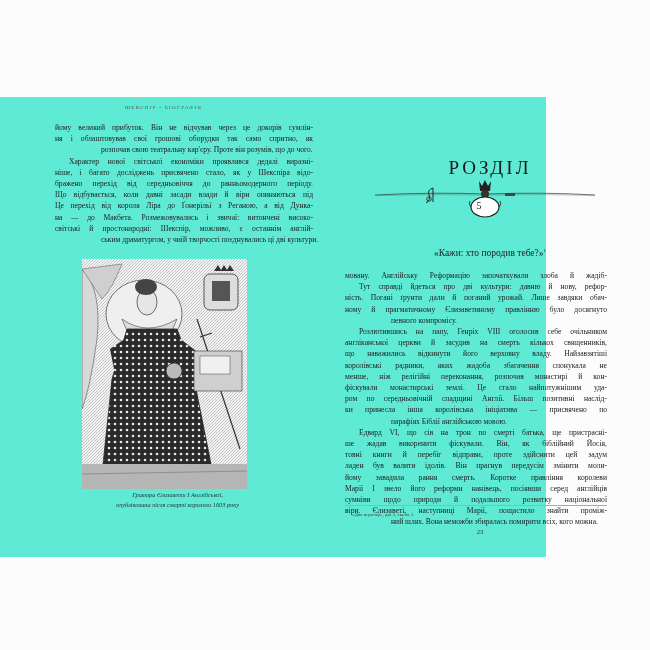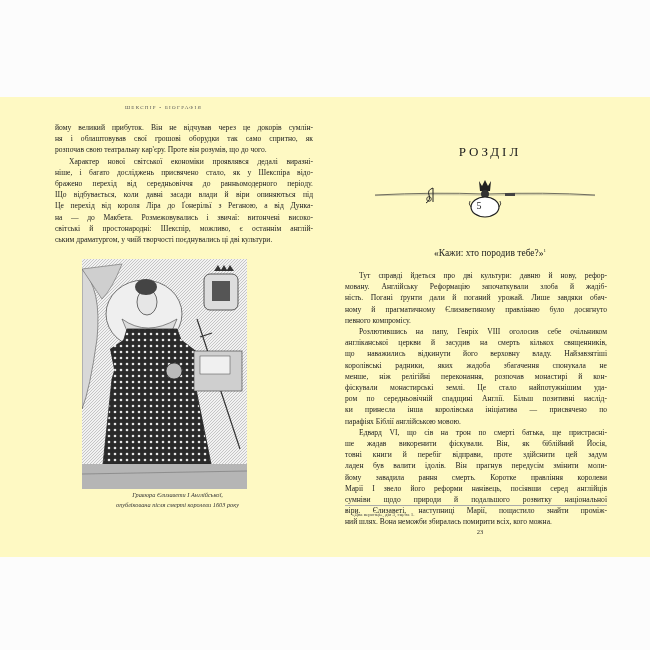--- a/index.html
+++ b/index.html
@@ -4,59 +4,59 @@
 <style>
   html, body { margin: 0; padding: 0; }
   body {
     width: 650px; height: 650px; overflow: hidden;
     background: #fcfcfc;
     position: relative;
     font-family: "DejaVu Serif", "Liberation Serif", serif;
     color: #1e1e1e;
   }
   .spread {
-    position: absolute; left: 0; top: 97px; width: 650px; height: 460px;
-    background: #fef9c3;
+    position: absolute; left: 0; top: 97px; width: 546px; height: 460px;
+    background: #5eead4;
   }
   .page { position: absolute; top: 0; height: 460px; }
   .page-left { left: 0; width: 325px; }
   .page-right { left: 325px; width: 325px; }
 
   .running-head {
     position: absolute; left: 125px; top: 8px; width: 120px;
     font-size: 5px; letter-spacing: 1.3px; color: #555;
     font-family: "Liberation Serif", serif; white-space: nowrap;
   }
 
   .text-block {
     font-family: "Liberation Serif", serif;
     font-size: 7.6px; line-height: 11.2px; color: #222;
     text-align: justify;
   }
   .text-block p { margin: 0; }
   .line { display: block; white-space: nowrap; text-align-last: justify; }
-  .line.last { text-align-last: left; }
+  .line.last { text-align-last: left; margin-left: 46px; }
 
   .left-text { position: absolute; left: 55px; top: 25px; width: 258px; }
 
   .figure {
     position: absolute; left: 82px; top: 162px; width: 165px; height: 230px;
   }
   .figure svg { width: 100%; height: 100%; display: block; }
 
   .caption {
     position: absolute; left: 60px; top: 393px; width: 235px;
     font-family: "Liberation Serif", serif; font-style: italic;
     font-size: 6.3px; line-height: 10px; text-align: center; color: #333;
   }
   .caption span { display: block; }
 
   .chapter-word {
-    position: absolute; left: 100px; top: 47px; width: 130px; text-align: center;
-    font-family: "Liberation Serif", serif; font-size: 13px; letter-spacing: 3px;
+    position: absolute; left: 100px; top: 60px; width: 130px; text-align: center;
+    font-family: "Liberation Serif", serif; font-size: 19px; letter-spacing: 3px;
     color: #1a1a1a;
   }
   .ornament { position: absolute; left: 50px; top: 82px; width: 220px; height: 40px; }
   .chapter-num {
     position: absolute; left: 139px; top: 103px; width: 30px; text-align: center;
     font-family: "Liberation Serif", serif; font-size: 10px; color: #1a1a1a;
   }
   .chapter-title {
     position: absolute; left: 40px; top: 151px; width: 250px; text-align: center;
     font-family: "Liberation Serif", serif; font-size: 9.5px; color: #222;
@@ -172,22 +172,22 @@
       <ellipse cx="110" cy="28" rx="14" ry="10" fill="#fff" stroke="#222" stroke-width="1.2"></ellipse>
       <path d="M96 28 q-3 -3 -1 -6 M124 28 q3 -3 1 -6" stroke="#222" stroke-width="0.8" fill="none"></path>
       <rect x="130" y="14" width="10" height="3" fill="#444"></rect>
     </svg>
     <div class="chapter-num">5</div>
 
     <div class="chapter-title"><span>«Кажи: хто породив тебе?»</span><sup>1</sup></div>
 
     <div class="text-block right-text">
       <p>
+        <span class="line">мовану. Англійську Реформацію започаткували злоба й жадіб-</span>
         <span class="line" style="padding-left:14px">Тут справді йдеться про дві культури: давню й нову, рефор-</span>
-        <span class="line">мовану. Англійську Реформацію започаткували злоба й жадіб-</span>
         <span class="line">ність. Погані ґрунти дали й поганий урожай. Лише завдяки обач-</span>
         <span class="line">ному й прагматичному Єлизаветиному правлінню було досягнуто</span>
         <span class="line last">певного компромісу.</span>
       </p>
       <p>
         <span class="line" style="padding-left:14px">Розлютившись на папу, Генріх VIII оголосив себе очільником</span>
         <span class="line">англіканської церкви й засудив на смерть кількох священників,</span>
         <span class="line">що наважились відкинути його верховну владу. Найзавзятіші</span>
         <span class="line">королівські радники, яких жадоба збагачення спонукала не</span>
         <span class="line">менше, ніж релігійні переконання, розпочав монастирі й кон-</span>

